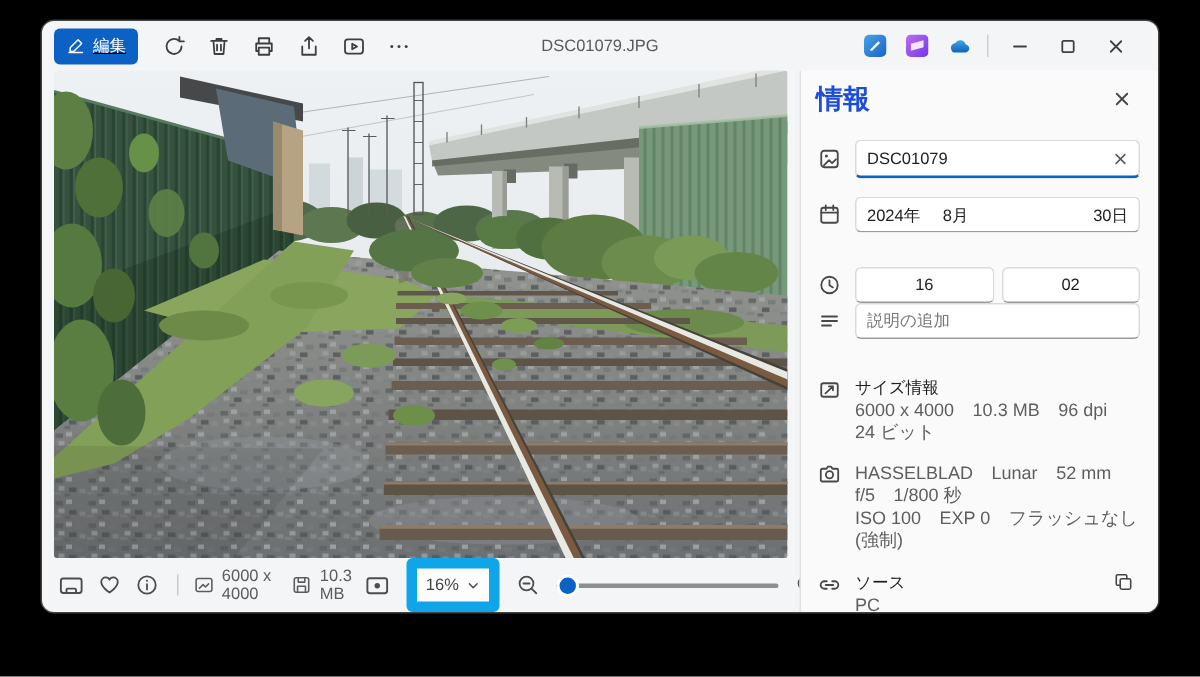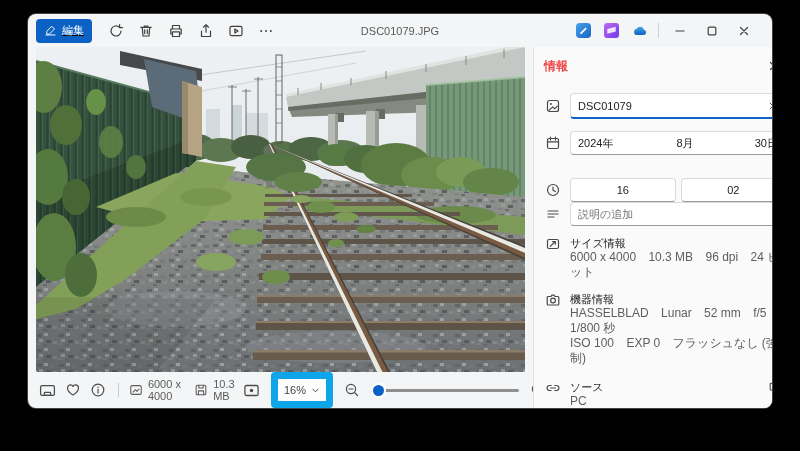--- a/index.html
+++ b/index.html
@@ -39,26 +39,26 @@
   .zoom-box{height:22px;border:7px solid #0ea5e9;border-radius:4px;background:#fdfdfd;display:flex;align-items:center;
     gap:5px;padding:0 6px;font-size:11px;color:#444;cursor:pointer;}
   .slider{width:148px;height:20px;display:flex;align-items:center;position:relative;cursor:pointer;}
   .slider .track{width:100%;height:3px;border-radius:2px;background:#8f8f8f;}
   .slider .fill{position:absolute;left:0;width:7px;height:3px;border-radius:2px;}
   .slider .thumb{position:absolute;left:2px;top:5px;width:11px;height:11px;border-radius:50%;box-shadow:0 0 0 2px #fff;}
   
   .panel{flex:1;border-left:1px solid #e2e2e4;background:#fafafb;position:relative;
     padding:8px 12px 8px 10px;display:flex;flex-direction:column;font-size:12px;color:#1f1f1f;}
   .panel-header{display:flex;align-items:center;height:22px;}
-  .panel-title{font-size:12px;font-weight:bold;color:#ef4444;font-family:Liberation Serif, serif;}
+  .panel-title{font-size:18px;font-weight:bold;color:#1d4ed8;font-family:Liberation Serif, serif;}
   .panel-close{margin-left:auto;width:24px;height:22px;display:flex;align-items:center;justify-content:center;color:#444;border-radius:4px;cursor:pointer;}
   .frow{display:flex;align-items:center;gap:9px;}
   .row-icon{flex:0 0 17px;display:flex;justify-content:center;color:#484848;}
   .field{flex:1;height:22px;background:#fff;border:1px solid #dadada;border-bottom-color:#9b9b9b;border-radius:4px;
-    display:flex;align-items:center;padding:0 7px;font-size:11px;color:#222;cursor:text;gap:48px;}
+    display:flex;align-items:center;padding:0 7px;font-size:11px;color:#222;cursor:text;}
   .field input{border:0;outline:0;background:transparent;flex:1;font:inherit;color:inherit;padding:0;min-width:0;}
   .field input::placeholder{color:#777;}
   .fname{border-bottom:2px solid #0b62c4;height:23px;}
   .clear-btn{flex:0 0 auto;color:#555;display:flex;cursor:pointer;}
   .date-day{margin-left:auto;}
   .date-month{margin-left:15px;}
   .timebox{justify-content:center;cursor:pointer;}
   .section{display:flex;gap:9px;align-items:flex-start;}
   .sec-title{font-size:11px;color:#1c1c1c;line-height:14px;}
   .sec-detail{font-size:12px;color:#5e5e5e;line-height:15px;}
@@ -477,21 +477,21 @@
         <span class="row-icon">
           <svg class="ic" width="16" height="16" viewBox="0 0 16 16">
               <path d="M3 5h10M3 8h10M3 11h6"></path>
             </svg>
         </span>
         <div class="field">
           <input type="text" placeholder="説明の追加" style="">
         </div>
       </div>
 
-      <div class="section" style="margin-top:10px">
+      <div class="section" style="margin-top:26px">
         <span class="row-icon">
           <svg class="ic" width="16" height="16" viewBox="0 0 16 16">
               <rect x="2.5" y="3.5" width="11" height="9" rx="1.5"></rect>
               <path d="M5.3 10.2l5-4.6M10.3 8.2V5.6H7.6"></path>
             </svg>
         </span>
         <div>
           <div class="sec-title">サイズ情報</div>
           <div class="sec-detail">
             <span>6000 x 4000</span>
@@ -503,21 +503,20 @@
       </div>
 
       <div class="section" style="margin-top:12px">
         <span class="row-icon">
           <svg class="ic" width="16" height="16" viewBox="0 0 16 16">
               <path d="M6 4.5l.9-1.4h2.2L10 4.5h2.8a1 1 0 0 1 1 1V12a1 1 0 0 1-1 1H3.2a1 1 0 0 1-1-1V5.5a1 1 0 0 1 1-1z"></path>
               <circle cx="8" cy="8.5" r="2.4"></circle>
             </svg>
         </span>
         <div>
-          <div class="sec-title">機器情報</div>
           <div class="sec-detail">
             <span>HASSELBLAD</span>
             <span>Lunar</span>
             <span>52 mm</span>
             <span>f/5</span>
             <span>1/800 秒</span>
           </div>
           <div class="sec-detail">
             <span>ISO 100</span>
             <span>EXP 0</span>

